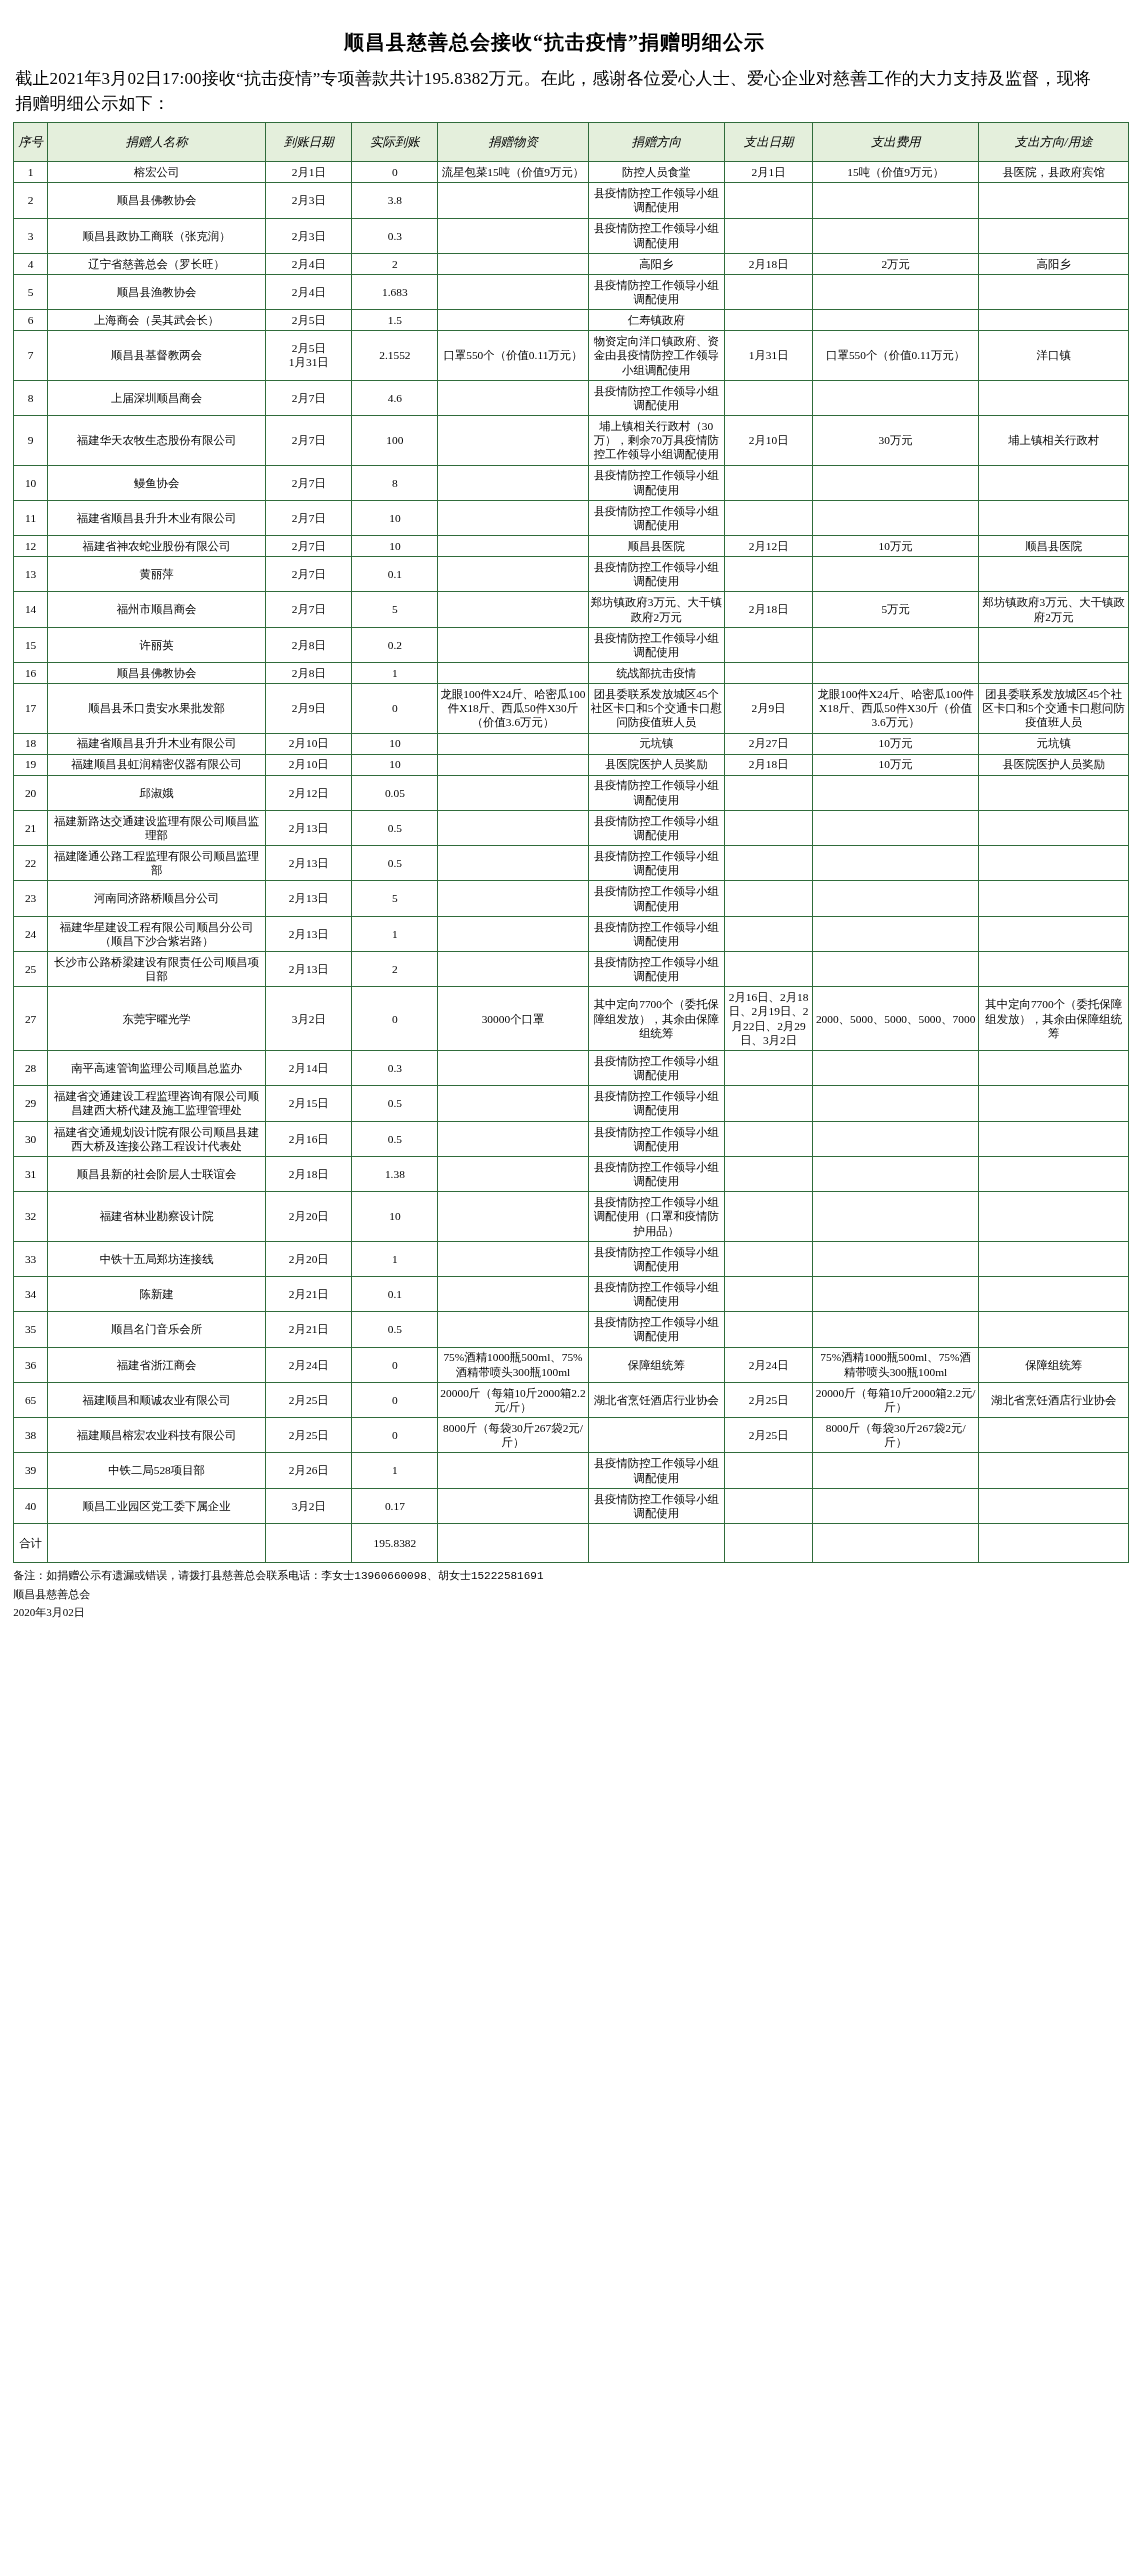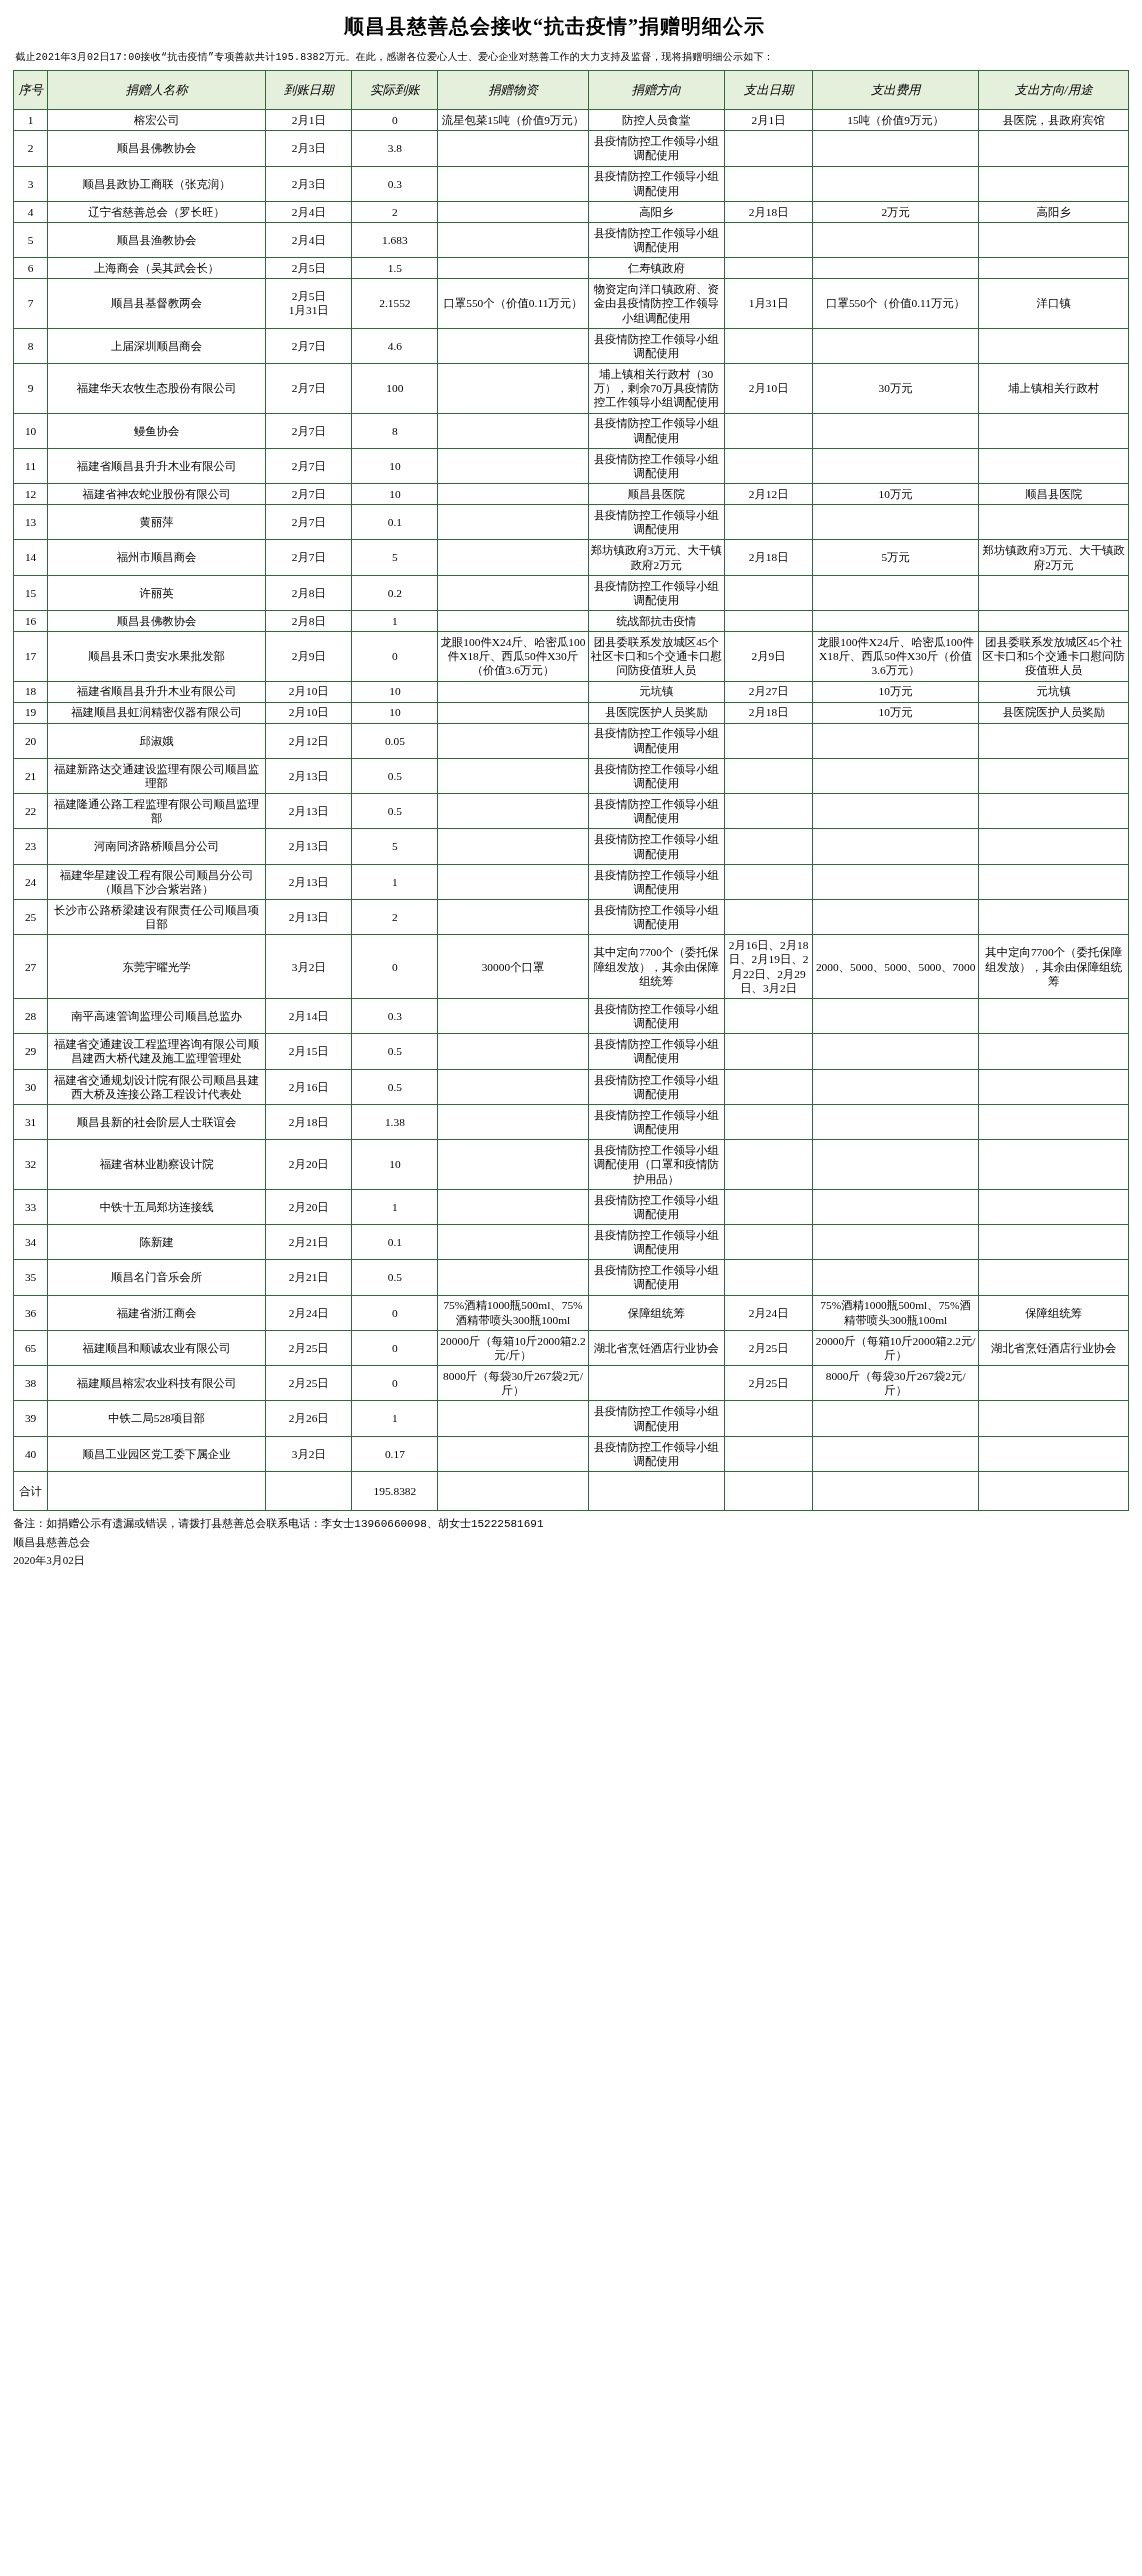--- a/index.html
+++ b/index.html
@@ -9,35 +9,35 @@
   }
   body {
     width: 1143px;
     font-family: "Liberation Serif", "DejaVu Serif", serif;
     color: #000;
   }
   .page {
     width: 1109px;
     box-sizing: border-box;
     padding: 7.6px 13.3px 9.5px 13.3px;
+    margin-top: 16px;
   }
   .doc-title {
     text-align: center;
     font-size: 20px;
     font-weight: bold;
     letter-spacing: 1px;
     margin: 5.7px 0 9.5px 0;
     font-family: "Liberation Serif", "DejaVu Serif", serif;
   }
   .intro {
-    font-size: 10px;
+    font-size: 17px;
     line-height: 1.5;
     margin: 0 0 5.7px 1.9px;
     letter-spacing: 0.2px;
-    font-family: Liberation Mono, monospace;
   }
   table.main {
     border-collapse: collapse;
     width: 1116px;
     table-layout: fixed;
   }
   table.main th, table.main td {
     border: 1px solid #2f6b3a;
     font-size: 11.4px;
     line-height: 1.25;

